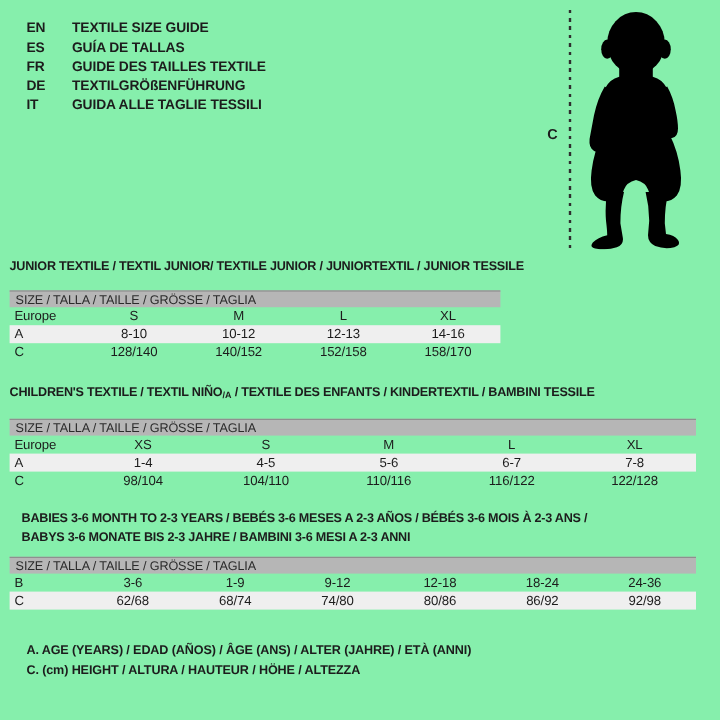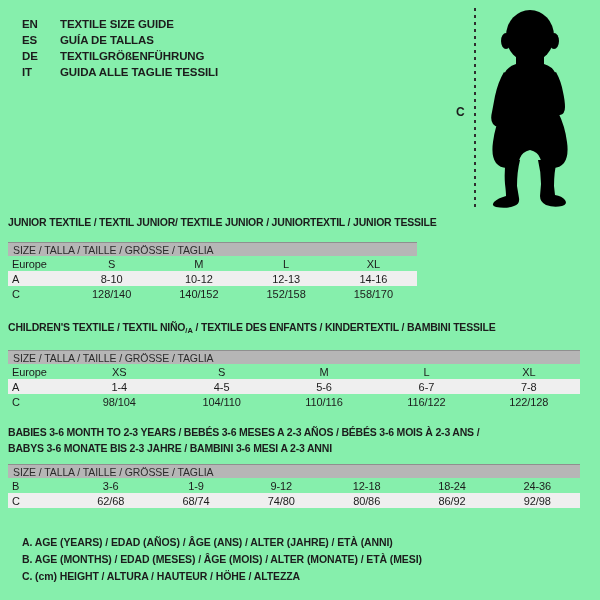--- a/index.html
+++ b/index.html
@@ -18,21 +18,21 @@
     background-image:repeating-linear-gradient(to bottom,#2e2e2e 0 3px,transparent 3px 7px);
   }
   .measure-label{position:absolute;left:456px;top:105px;font-weight:bold;font-size:12px;}
   .toddler-svg{position:absolute;left:482px;top:8px;}
   
   .size-table{position:absolute;left:8px;}
   .t0{top:216px;width:409px;}
   .t1{top:321px;width:572px;}
   .t2{top:424px;width:572px;}
   .tbl-title{font-weight:bold;font-size:10.5px;line-height:13px;white-space:nowrap;letter-spacing:-0.2px;}
-  .t2 .tbl-title{line-height:16px;}
+  .t2 .tbl-title{line-height:16px;margin-left:10px;}
   .bar{
     margin-top:13px;height:13px;background:var(--header-bar,#b6b6b6);
     border-top:1px solid var(--header-bar-edge,#8f8f8f);
     font-size:10.5px;display:flex;align-items:center;padding-left:5px;color:#2b2b2b;
     white-space:nowrap;
   }
   .t2 .bar{margin-top:8px;}
   .row{display:flex;height:15px;align-items:center;font-size:11px;}
   .row.shaded{background:var(--shaded-row,#efefef);}
   .row .lbl{width:56px;padding-left:4px;}
@@ -48,20 +48,24 @@
 <div class="page">
 
   <div class="lang-list">
     <div class="lang-row">
       <span class="code">EN</span>
       <span class="lang-text">TEXTILE SIZE GUIDE</span>
     </div>
     <div class="lang-row">
       <span class="code">ES</span>
       <span class="lang-text">GUÍA DE TALLAS</span>
+    </div>
+    <div class="lang-row">
+      <span class="code">FR</span>
+      <span class="lang-text">GUIDE DES TAILLES TEXTILE</span>
     </div>
     <div class="lang-row">
       <span class="code">DE</span>
       <span class="lang-text">TEXTILGRÖßENFÜHRUNG</span>
     </div>
     <div class="lang-row">
       <span class="code">IT</span>
       <span class="lang-text">GUIDA ALLE TAGLIE TESSILI</span>
     </div>
   </div>
@@ -158,17 +162,16 @@
         <span class="val">68/74</span>
         <span class="val">74/80</span>
         <span class="val">80/86</span>
         <span class="val">86/92</span>
         <span class="val">92/98</span>
       </div>
     </section>
 
   <div class="footnotes">
     <div>A. AGE (YEARS) / EDAD (AÑOS) / ÂGE (ANS) / ALTER (JAHRE) / ETÀ (ANNI)</div>
-    <div>B. AGE (MONTHS) / EDAD (MESES) / ÂGE (MOIS) / ALTER (MONATE) / ETÀ (MESI)</div>
     <div>C. (cm) HEIGHT / ALTURA / HAUTEUR / HÖHE / ALTEZZA</div>
   </div>
 
 </div>
 
 </body></html>

